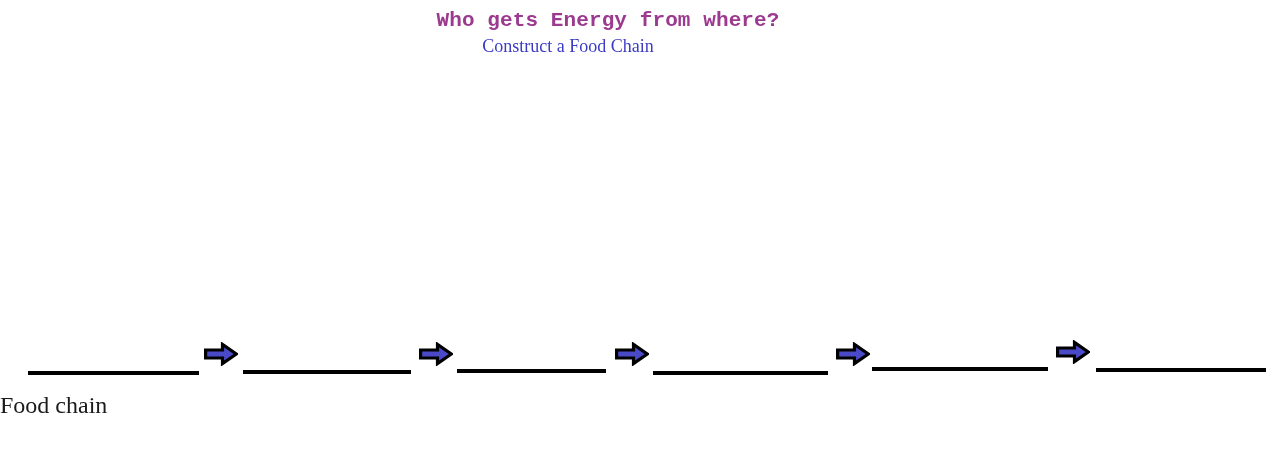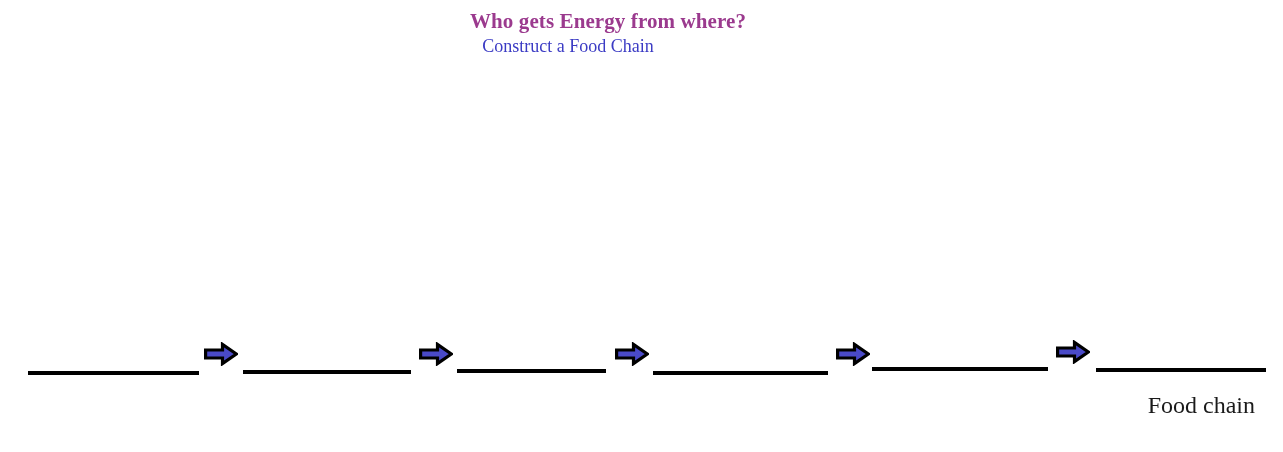--- a/index.html
+++ b/index.html
@@ -21,21 +21,21 @@
 
   
   .heading-block {
     position: absolute;
     left: 0;
     top: 8px;
     width: 1216px;
     text-align: center;
   }
   .worksheet-title {
-    font-family: Liberation Serif, serif;
+    font-family: Liberation Mono, monospace;
     font-weight: bold;
     font-size: 21px;
     line-height: 26px;
     letter-spacing: 0.1px;
     color: #9b3a8e;
     margin: 0;
     white-space: nowrap;
   }
   .worksheet-subtitle {
     font-family: "Liberation Serif", "DejaVu Serif", serif;
@@ -81,21 +81,21 @@
     width: 34px;
     height: 24px;
   }
 
   
   .chain-caption {
     position: absolute;
     top: 390px;
     left: 0;
     width: 1255px;
-    text-align: right;
+    text-align: left;
     font-family: "Liberation Serif", "DejaVu Serif", serif;
     font-size: 24px;
     line-height: 30px;
     color: #1a1a1a;
     white-space: nowrap;
   }
 </style>
 </head>
 <body>
 

